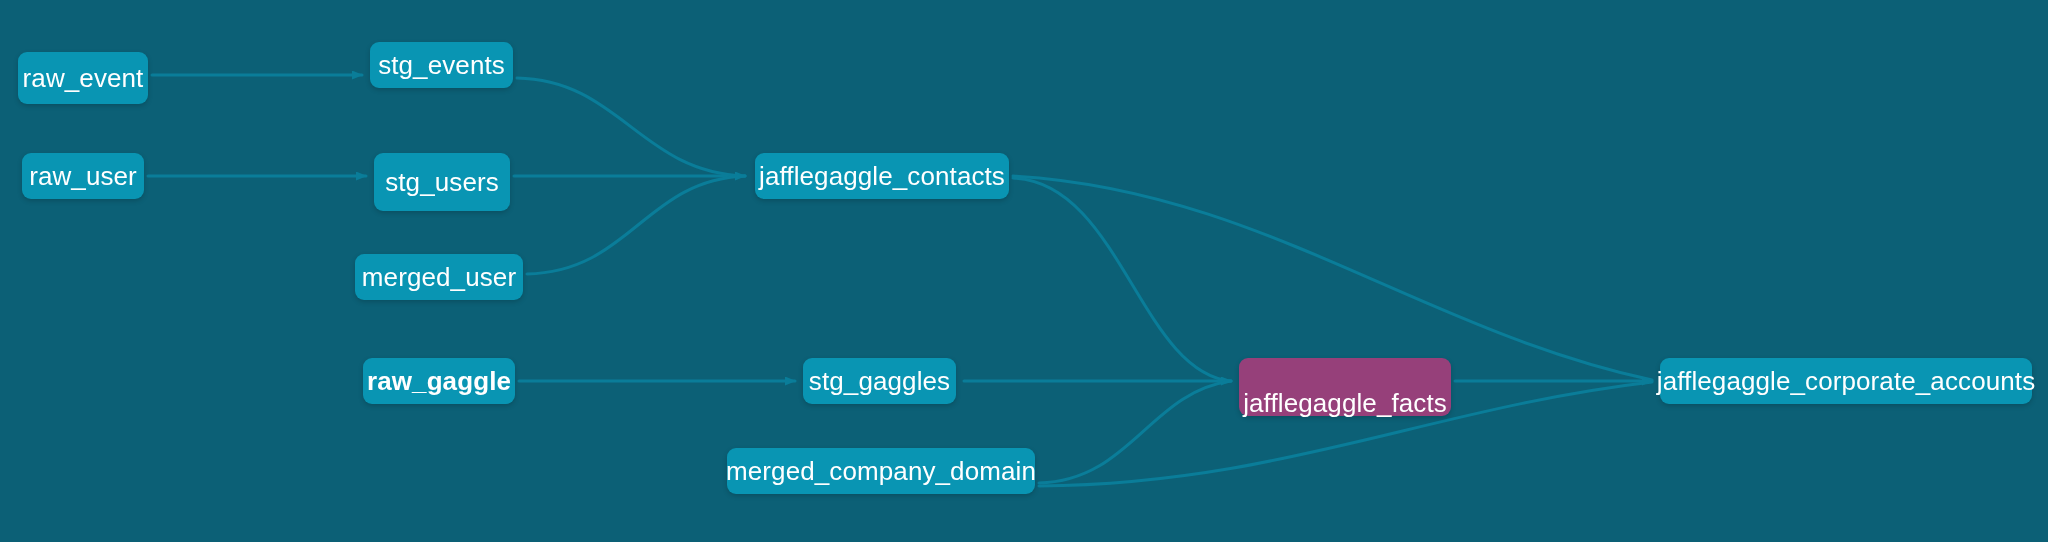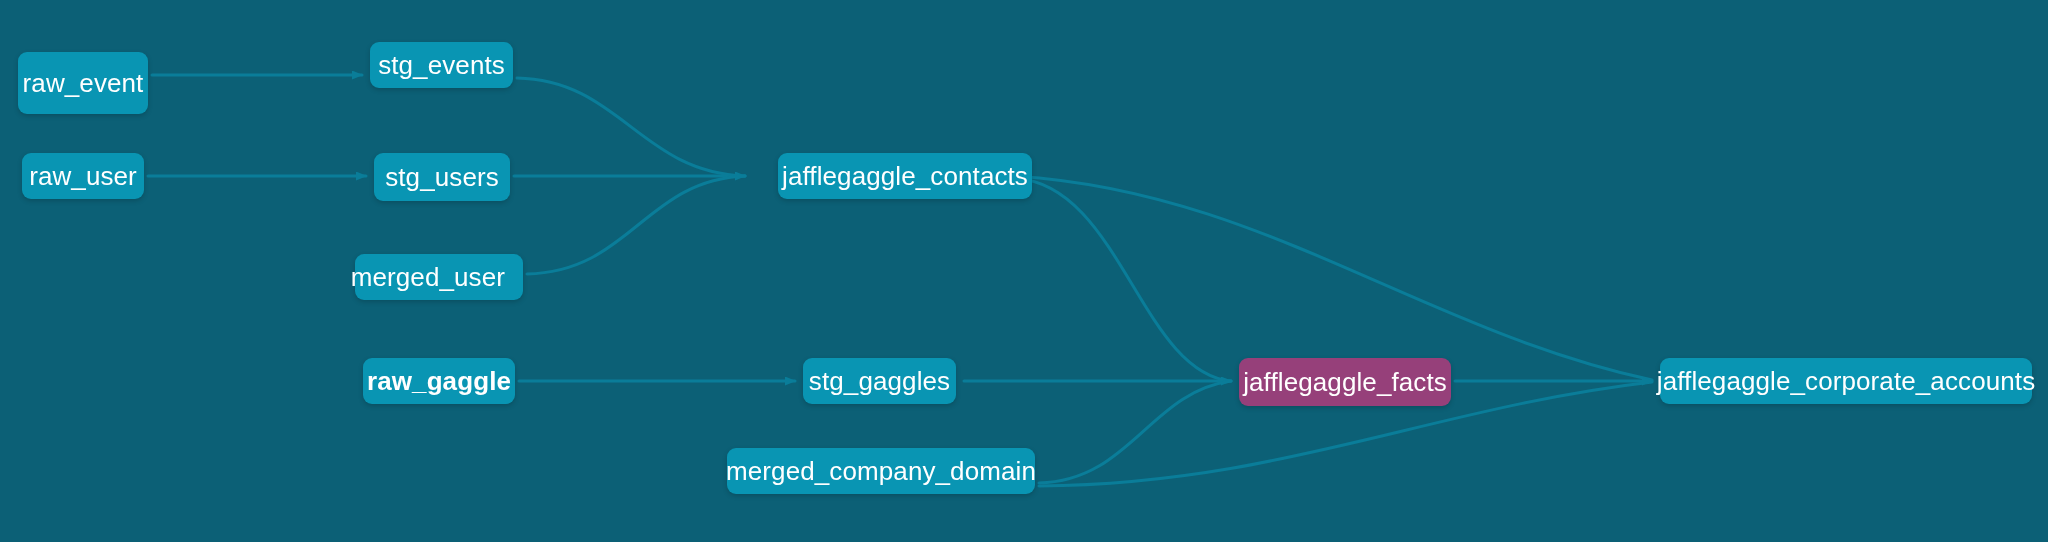--- a/index.html
+++ b/index.html
@@ -77,48 +77,48 @@
         <path d="M 1013,178 C 1120,182 1140,372 1231,381" fill="none" stroke="#0a7d99" stroke-width="3" stroke-linecap="round"></path>
         <path d="M 1013,176 C 1260,190 1420,330 1652,380" fill="none" stroke="#0a7d99" stroke-width="3" stroke-linecap="round"></path>
         <path d="M 964,381 L 1231,381" fill="none" stroke="#0a7d99" stroke-width="3" stroke-linecap="round" marker-end="url(#arrowhead)"></path>
         <path d="M 1039,483 C 1130,481 1150,392 1231,381" fill="none" stroke="#0a7d99" stroke-width="3" stroke-linecap="round"></path>
         <path d="M 1039,486 C 1280,484 1430,408 1652,382" fill="none" stroke="#0a7d99" stroke-width="3" stroke-linecap="round"></path>
         <path d="M 1455,381 L 1652,381" fill="none" stroke="#0a7d99" stroke-width="3" stroke-linecap="round" marker-end="url(#arrowhead)"></path>
       </g>
   </svg>
 
   <div id="nodes-group">
-      <div class="dag-node node-model" style="left: 18px; top: 52px; width: 130px; height: 62px;">
+      <div class="dag-node node-model" style="left: 18px; top: 52px; width: 130px; height: 52px;">
         <span class="node-label">raw_event</span>
       </div>
       <div class="dag-node node-model" style="left: 370px; top: 42px; width: 143px; height: 46px;">
         <span class="node-label">stg_events</span>
       </div>
       <div class="dag-node node-model" style="left: 22px; top: 153px; width: 122px; height: 46px;">
         <span class="node-label">raw_user</span>
       </div>
-      <div class="dag-node node-model" style="left: 374px; top: 153px; width: 136px; height: 48px;">
+      <div class="dag-node node-model" style="left: 374px; top: 153px; width: 136px; height: 58px;">
         <span class="node-label">stg_users</span>
       </div>
-      <div class="dag-node node-model" style="left: 355px; top: 254px; width: 168px; height: 46px; justify-content: flex-end;">
+      <div class="dag-node node-model" style="left: 355px; top: 254px; width: 168px; height: 46px;">
         <span class="node-label">merged_user</span>
       </div>
-      <div class="dag-node node-model" style="left: 755px; top: 153px; width: 254px; height: 46px; margin-left: 23px;">
+      <div class="dag-node node-model" style="left: 755px; top: 153px; width: 254px; height: 46px;">
         <span class="node-label">jafflegaggle_contacts</span>
       </div>
       <div class="dag-node node-model" style="left: 363px; top: 358px; width: 152px; height: 46px; font-weight: bold;">
         <span class="node-label">raw_gaggle</span>
       </div>
       <div class="dag-node node-model" style="left: 803px; top: 358px; width: 153px; height: 46px;">
         <span class="node-label">stg_gaggles</span>
       </div>
       <div class="dag-node node-model" style="left: 727px; top: 448px; width: 308px; height: 46px;">
         <span class="node-label">merged_company_domain</span>
       </div>
-      <div class="dag-node node-highlight" style="left: 1239px; top: 358px; width: 212px; height: 48px;">
+      <div class="dag-node node-highlight" style="left: 1239px; top: 358px; width: 212px; height: 58px; align-items: flex-end;">
         <span class="node-label">jafflegaggle_facts</span>
       </div>
       <div class="dag-node node-model" style="left: 1660px; top: 358px; width: 372px; height: 46px; align-items: center;">
         <span class="node-label">jafflegaggle_corporate_accounts</span>
       </div>
     </div>
 
 </div>
 
 </body></html>

